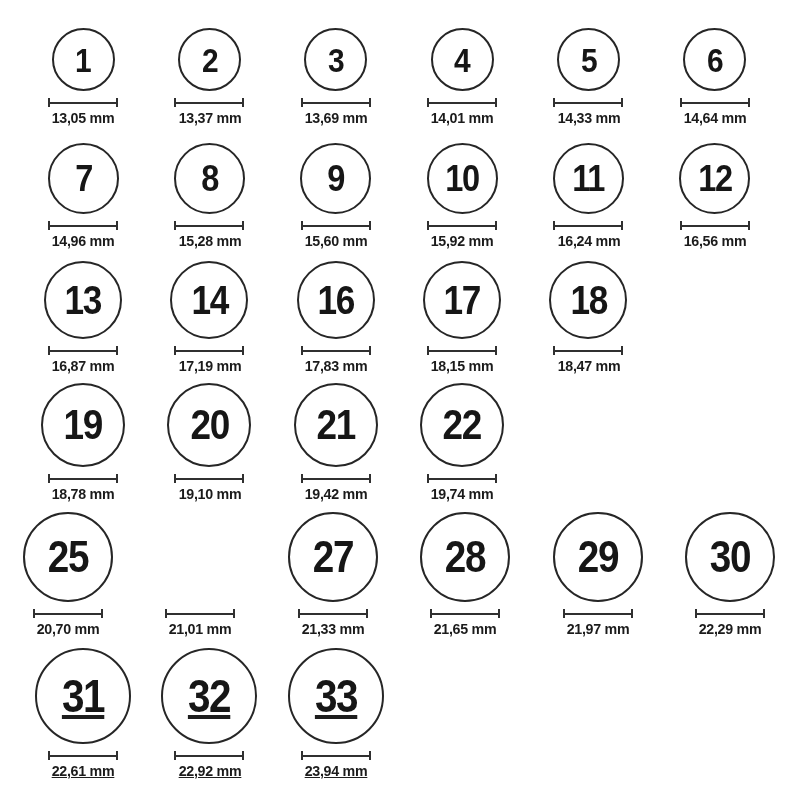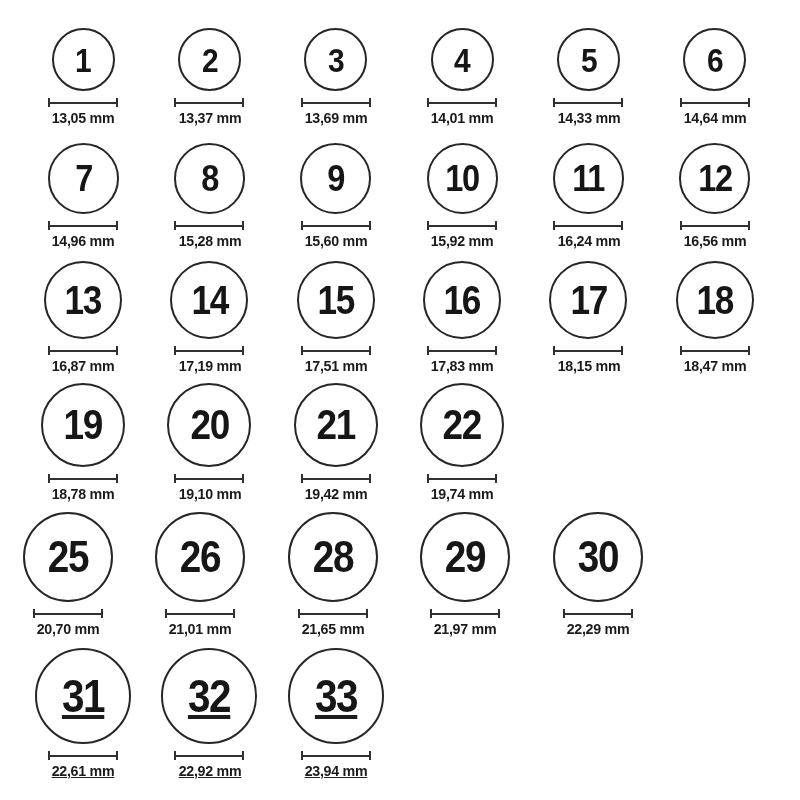--- a/index.html
+++ b/index.html
@@ -186,27 +186,20 @@
     </div>
     <div class="cell">
       <div class="circle">
           <span class="num">14</span>
         </div>
       <div class="measure"></div>
       <div class="mm">17,19 mm</div>
     </div>
     <div class="cell">
       <div class="circle">
-          <span class="num">15</span>
-        </div>
-      <div class="measure"></div>
-      <div class="mm">17,51 mm</div>
-    </div>
-    <div class="cell">
-      <div class="circle">
           <span class="num">16</span>
         </div>
       <div class="measure"></div>
       <div class="mm">17,83 mm</div>
     </div>
     <div class="cell">
       <div class="circle">
           <span class="num">17</span>
         </div>
       <div class="measure"></div>
@@ -254,28 +247,32 @@
 
   <div class="row r5">
     <div class="cell">
       <div class="circle">
           <span class="num">25</span>
         </div>
       <div class="measure"></div>
       <div class="mm">20,70 mm</div>
     </div>
     <div class="cell">
-      <div class="circle">
-          <span class="num">26</span>
-        </div>
       <div class="measure"></div>
       <div class="mm">21,01 mm</div>
     </div>
     <div class="cell">
       <div class="circle">
+          <span class="num">27</span>
+        </div>
+      <div class="measure"></div>
+      <div class="mm">21,33 mm</div>
+    </div>
+    <div class="cell">
+      <div class="circle">
           <span class="num">28</span>
         </div>
       <div class="measure"></div>
       <div class="mm">21,65 mm</div>
     </div>
     <div class="cell">
       <div class="circle">
           <span class="num">29</span>
         </div>
       <div class="measure"></div>

